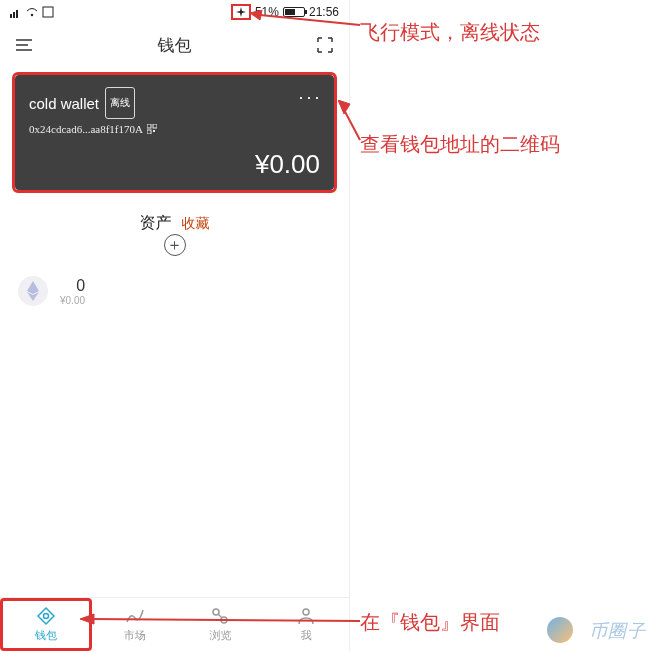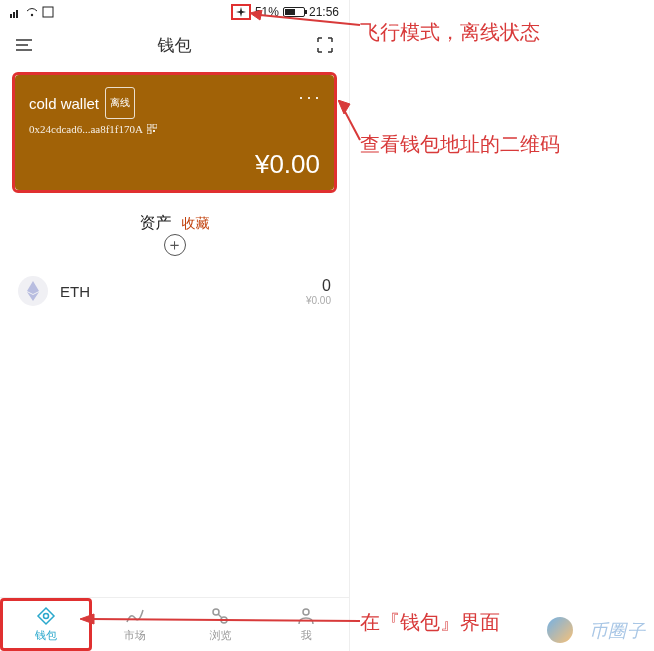--- a/index.html
+++ b/index.html
@@ -65,21 +65,21 @@
   }
   .menu-icon, .scan-icon { width: 20px; height: 20px; }
   .header-title { font-size: 17px; color: #333; }
   
   .wallet-card-wrap {
     margin: 6px 12px;
     border: 3px solid #e03030;
     border-radius: 6px;
   }
   .wallet-card {
-    background: #a16207;
+    background: #404040;
     border-radius: 4px;
     padding: 12px 14px 10px 14px;
     color: #fff;
     position: relative;
   }
   .wallet-name-row {
     display: flex; align-items: center; gap: 6px;
     font-size: 15px;
   }
   .offline-badge {
@@ -274,21 +274,20 @@
     <div class="add-btn">＋</div>
   </div>
 
   <div class="asset-row">
     <div class="asset-icon">
       <svg width="14" height="20" viewBox="0 0 14 20">
           <path d="M7 0 L13 10 L7 13 L1 10 Z" fill="#b8bde0"></path>
           <path d="M7 20 L13 11 L7 14 L1 11 Z" fill="#b8bde0"></path>
         </svg>
     </div>
-    <span class="asset-name">ETH</span>
     <div class="asset-right">
       <div class="asset-amount">0</div>
       <div class="asset-fiat">¥0.00</div>
     </div>
   </div>
 
   <div class="bottom-tabs">
     <div class="tab-item active tab-wallet-box">
       <svg class="tab-icon" viewBox="0 0 20 20">
           <polygon points="10,2 18,10 10,18 2,10" fill="none" stroke="#2aa8cc" stroke-width="1.5"></polygon>

